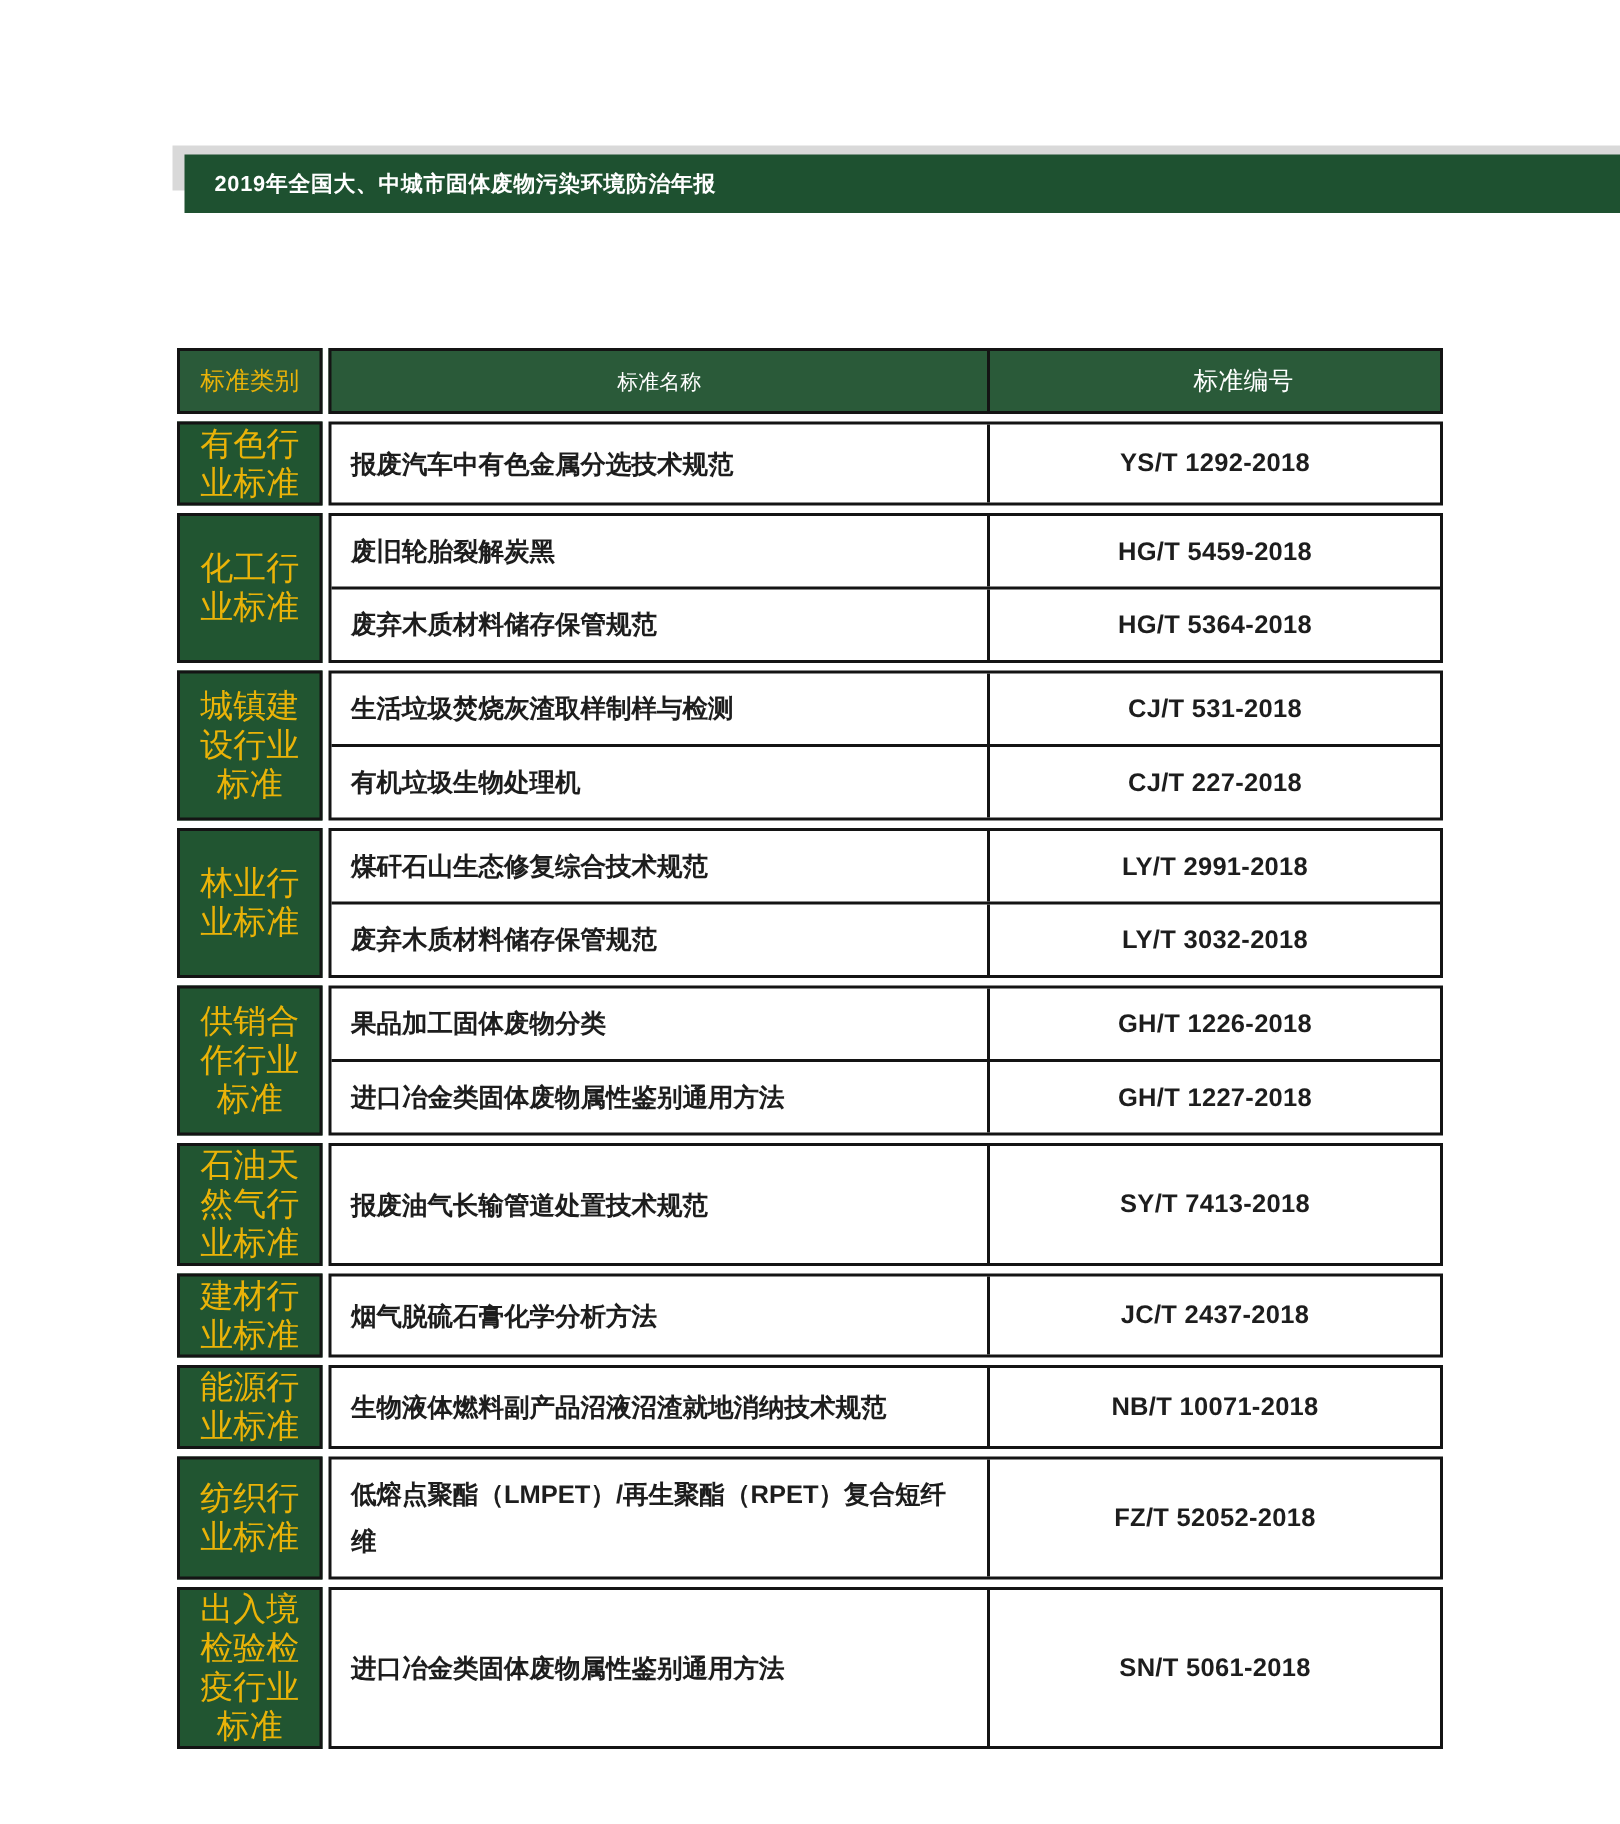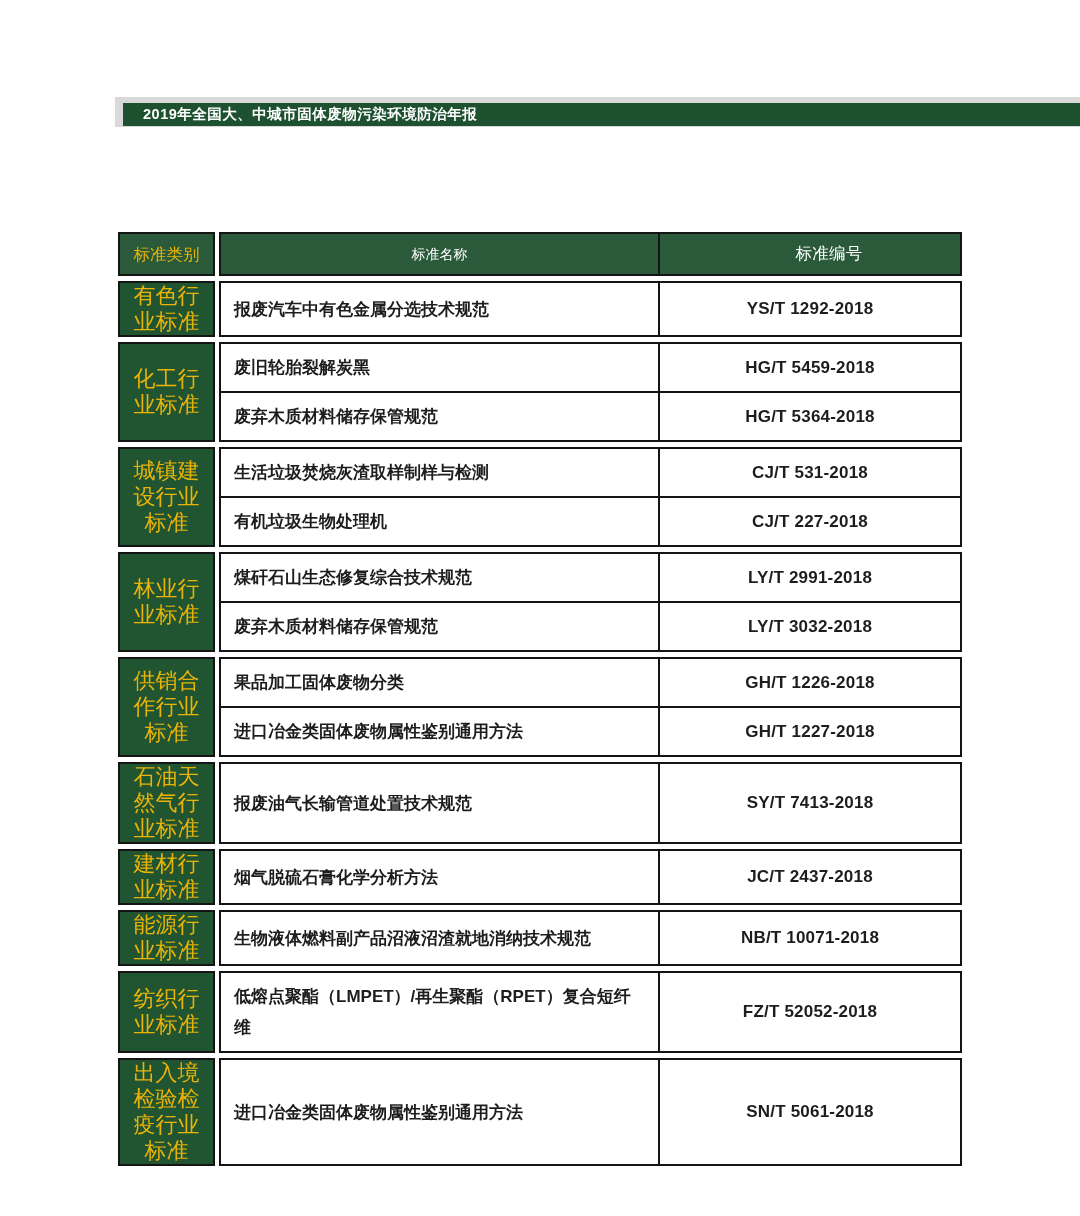--- a/index.html
+++ b/index.html
@@ -13,21 +13,21 @@
   }
 
   
   .banner-shadow {
     position:absolute; left:115px; top:97px;
     width:965px; height:30px;
     background:var(--shadow,#d9d9d9);
   }
   .banner-bar {
     position:absolute; left:8px; top:6px;
-    right:0; height:23px;
+    right:0; height:39px;
     background:var(--banner,#1e5130);
     display:flex; align-items:center;
     padding-left:20px;
   }
   .banner-bar .title {
     color:#ffffff; font-size:14.5px; font-weight:700;
     letter-spacing:0.5px; white-space:nowrap;
   }
 
   

